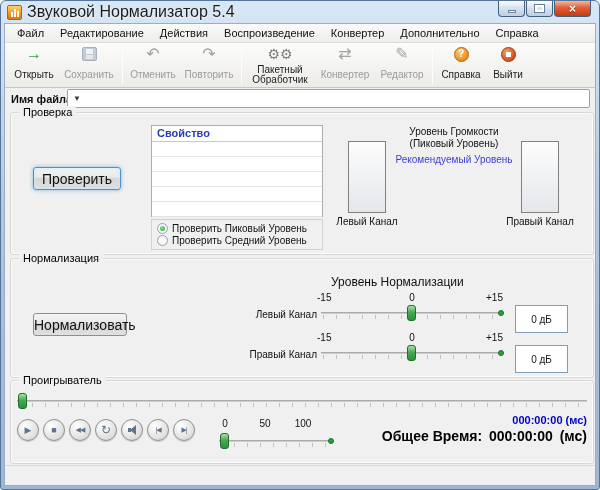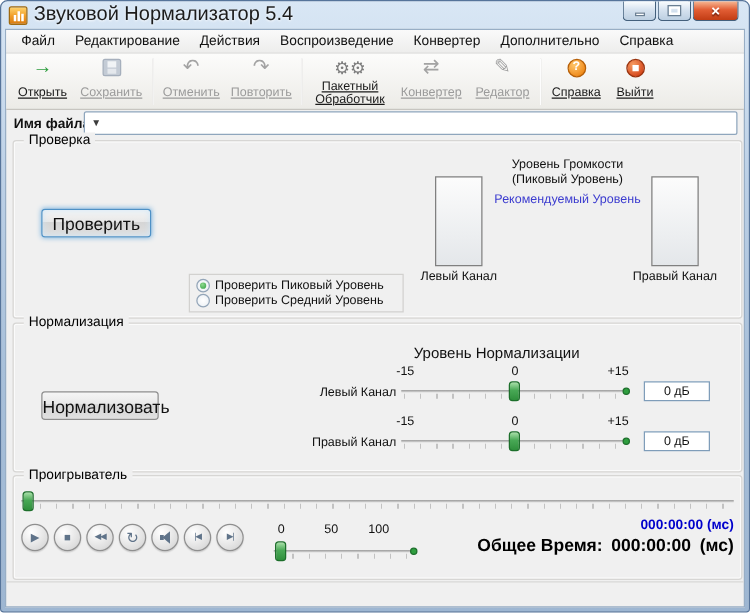--- a/index.html
+++ b/index.html
@@ -24,21 +24,21 @@
   .glyph-close{color:#fff;font-size:12px;font-weight:bold;line-height:14px;text-shadow:0 1px 1px #7c2410;}
   
   .client{position:absolute;left:3px;right:3px;top:22px;bottom:3px;background:#f0f0f0;border:1px solid #98aec5;padding-left:32px;}
   .menubar{position:absolute;left:0;right:0;top:0;height:19px;display:flex;align-items:center;padding-left:4px;
     background:linear-gradient(180deg,#fafafa,#ededec);border-bottom:1px solid #dcdcda;}
   .menu-item{font-size:11px;color:#111;padding:2px 8px;cursor:default;}
   .toolbar{position:absolute;left:0;right:0;top:19px;height:45px;display:flex;align-items:stretch;padding:2px 2px 1px 4px;
     background:linear-gradient(180deg,#fcfcfb,#ecebe7);border-bottom:1px solid #c7c5c0;}
   .tb-item{display:flex;flex-direction:column;align-items:center;margin:0 2px;cursor:default;}
   .tb-ic{height:18px;display:flex;align-items:center;justify-content:center;font-size:15px;line-height:18px;}
-  .tb-label{font-size:10px;color:#1b1b1b;text-align:center;line-height:10px;display:flex;align-items:center;justify-content:center;flex:1;text-decoration:underline;}
+  .tb-label{font-size:10px;color:#1b1b1b;text-align:center;line-height:10px;display:flex;align-items:center;justify-content:center;flex:1;}
   .tb-item.disabled .tb-label{color:#9b9b9b;}
   .tb-sep{width:1px;background:#c8c6c2;border-right:1px solid #fdfdfd;margin:2px 3px;}
   .w46{width:46px}.w56{width:56px}.w50{width:50px}.w54{width:54px}.w66{width:66px}.w40{width:40px}
   .ic-open{color:#2f9e3f;font-weight:bold;font-size:16px;}
   .ic-arrow{color:#a3a3a3;font-size:16px;}
   .ic-batch{color:#7d7d7d;font-size:14px;}
   .ic-save{width:15px;height:14px;background:#aeb9c8;border:1px solid #8492a5;border-radius:2px;position:relative;opacity:.7;}
   .ic-save::before{content:"";position:absolute;top:1px;left:3px;right:3px;height:5px;background:#eef2f6;}
   .ic-save::after{content:"";position:absolute;bottom:1px;left:3px;right:3px;height:4px;background:#dde3ea;}
   .ic-help{width:15px;height:15px;border-radius:50%;color:#fff;font-size:10px;font-weight:bold;
@@ -97,21 +97,21 @@
   .norm-title{position:absolute;left:320px;top:16px;width:160px;text-align:left;font-size:12px;color:#111;}
   .ch-label{position:absolute;left:228px;width:78px;text-align:right;font-size:10px;color:#111;}
   .ch-r1{top:50px;}.ch-r2{top:90px;}
   .scale{position:absolute;font-size:10px;color:#111;}
   .s-min{left:306px;width:30px;text-align:left;}
   .s-mid{left:391px;width:20px;text-align:center;}
   .s-max{left:462px;width:30px;text-align:right;}
   .sc-r1{top:33px;}.sc-r2{top:73px;}
   .norm-slider{left:310px;width:182px;}
   .ns-r1{top:46px;}.ns-r2{top:86px;}
-  .value-box{position:absolute;left:504px;width:53px;height:16px;background:#fff;border:1px solid #7f9db9;
+  .value-box{position:absolute;left:504px;width:53px;height:28px;background:#fff;border:1px solid #7f9db9;
     font-size:10px;color:#111;display:flex;align-items:center;justify-content:center;}
   .vb-r1{top:46px;}.vb-r2{top:86px;}
   
   .seek-slider{left:6px;top:12px;width:570px;}
   .pbtn{position:absolute;top:38px;width:22px;height:22px;border-radius:50%;border:1px solid #8f8f8f;
     background:radial-gradient(circle at 35% 30%,#ffffff,#dedede 70%,#c6c6c6);
     display:flex;align-items:center;justify-content:center;color:#5f7389;cursor:default;
     box-shadow:0 1px 1px rgba(0,0,0,.15);}
   .p1{left:6px}.p2{left:32px}.p3{left:58px}.p4{left:84px}.p5{left:110px}.p6{left:136px}.p7{left:162px}
   .pg{font-size:9px;line-height:9px;}
@@ -216,20 +216,28 @@
     </div>
 
     <span class="fn-label">Имя файла:</span>
     <div class="fn-combo">
       <span class="fn-arrow">▼</span>
     </div>
 
     <div class="group group-check">
       <span class="group-label">Проверка</span>
       <button class="btn btn-check focused">Проверить</button>
+      <div class="prop-table">
+        <div class="pt-header">Свойство</div>
+        <div class="pt-row"></div>
+        <div class="pt-row"></div>
+        <div class="pt-row"></div>
+        <div class="pt-row"></div>
+        <div class="pt-row"></div>
+      </div>
       <div class="radio-panel">
         <div class="radio selected">
           <span class="rdot"></span>
           <span>Проверить Пиковый Уровень</span>
         </div>
         <div class="radio">
           <span class="rdot"></span>
           <span>Проверить Средний Уровень</span>
         </div>
       </div>

